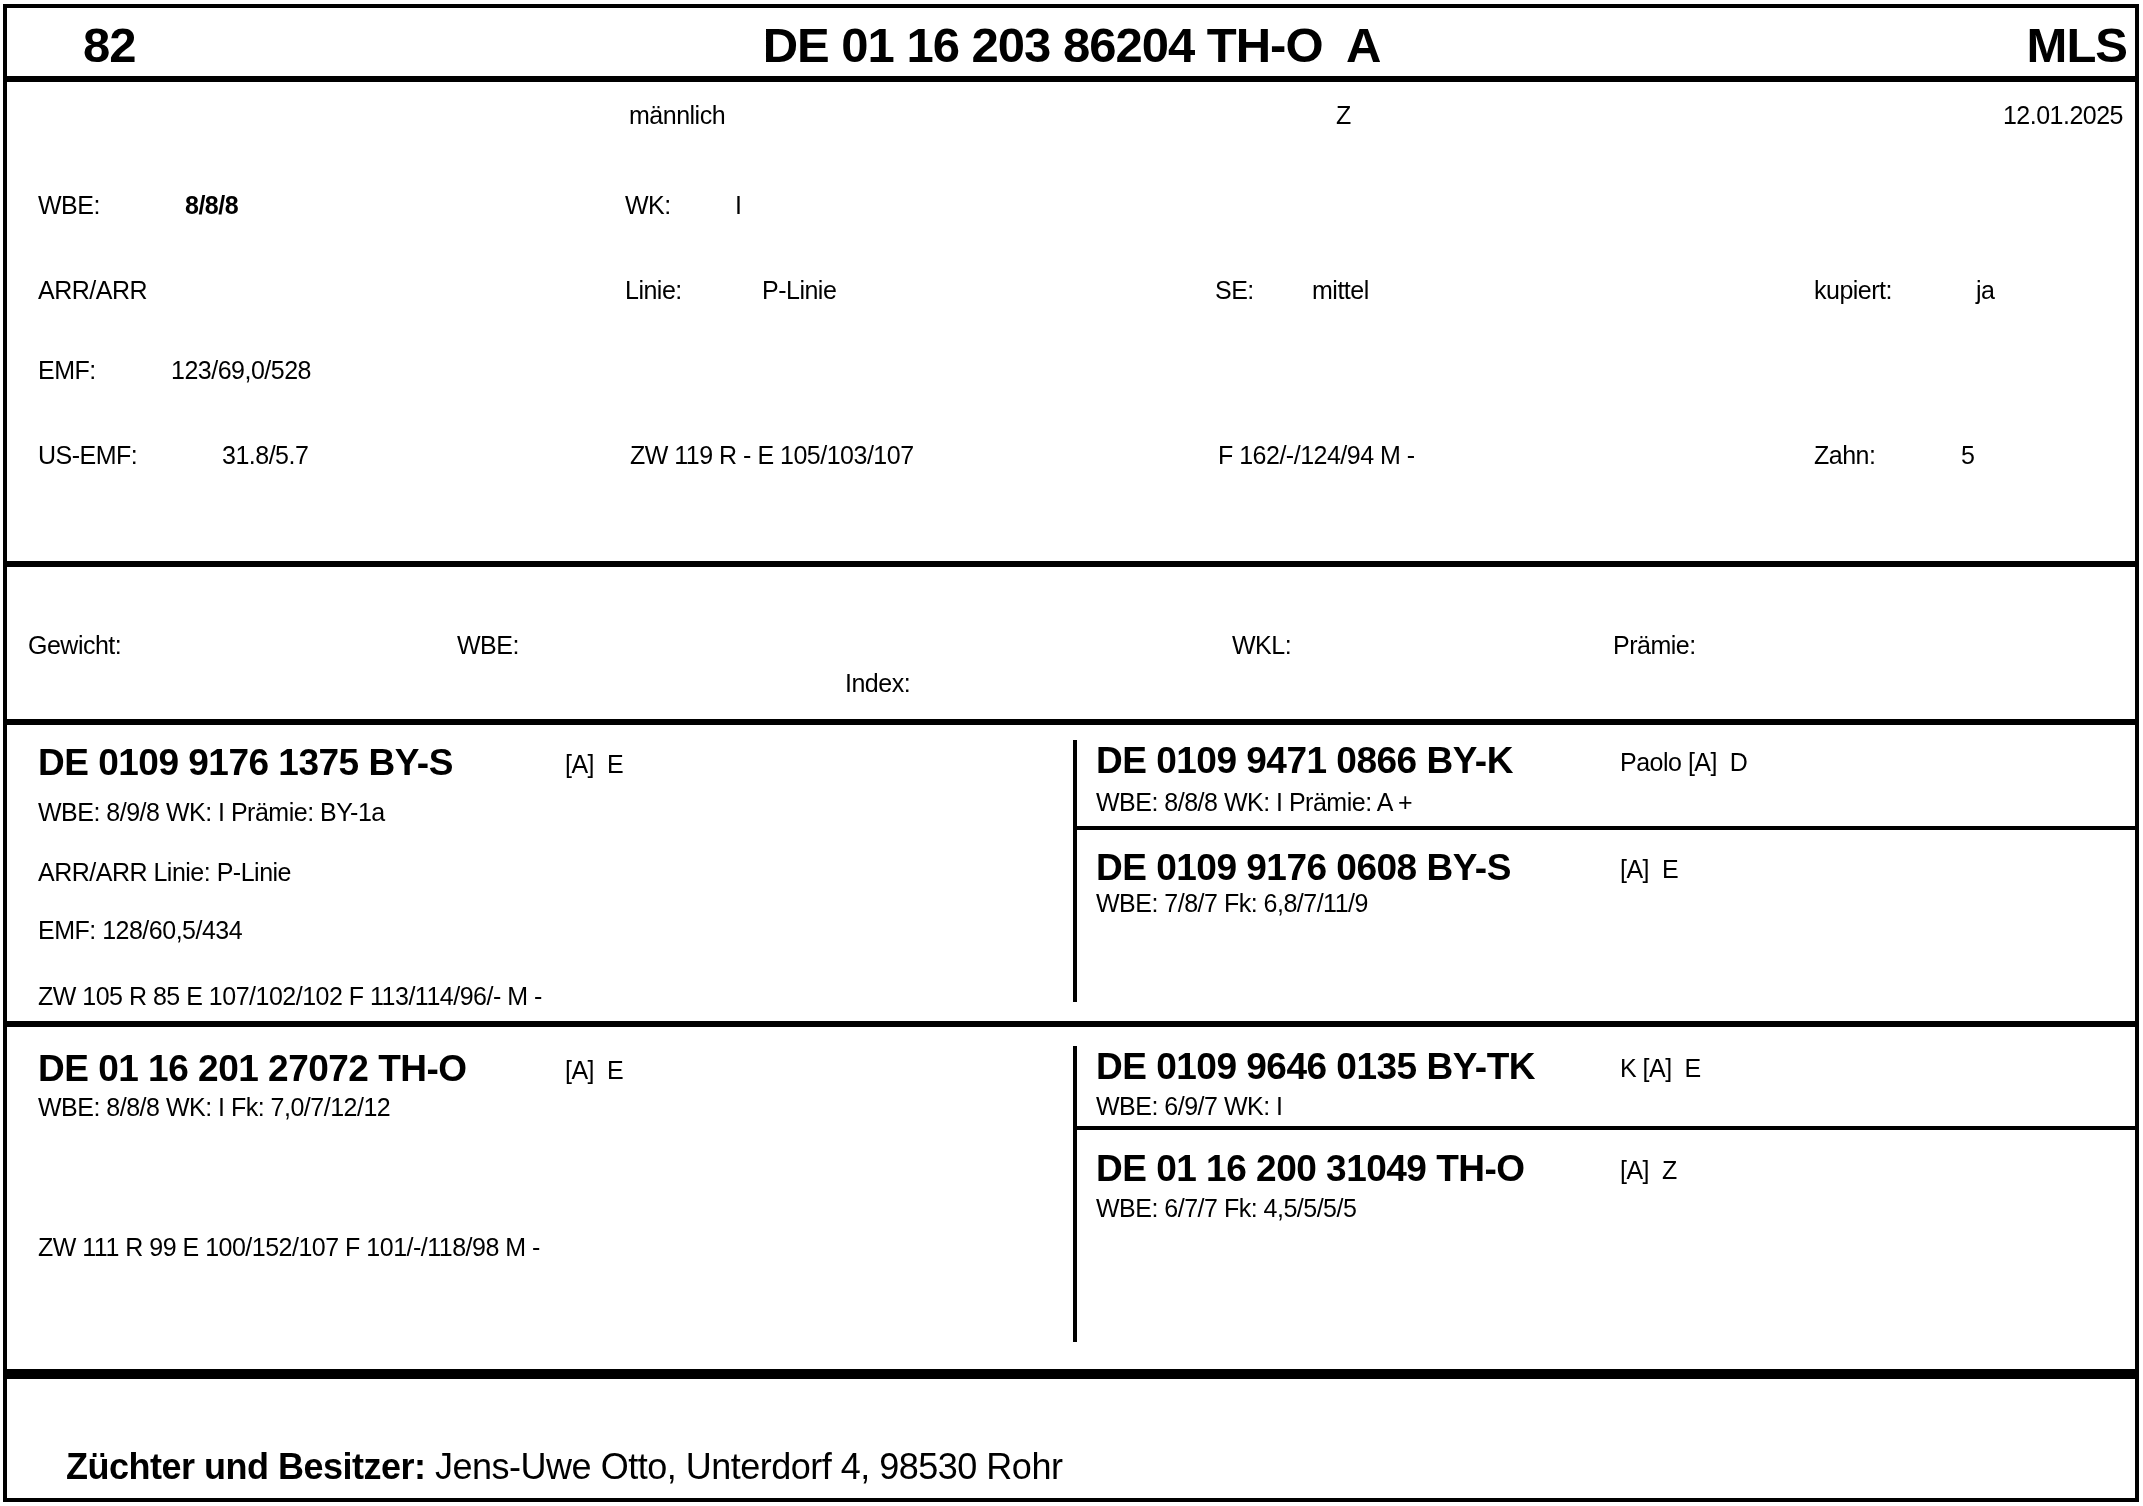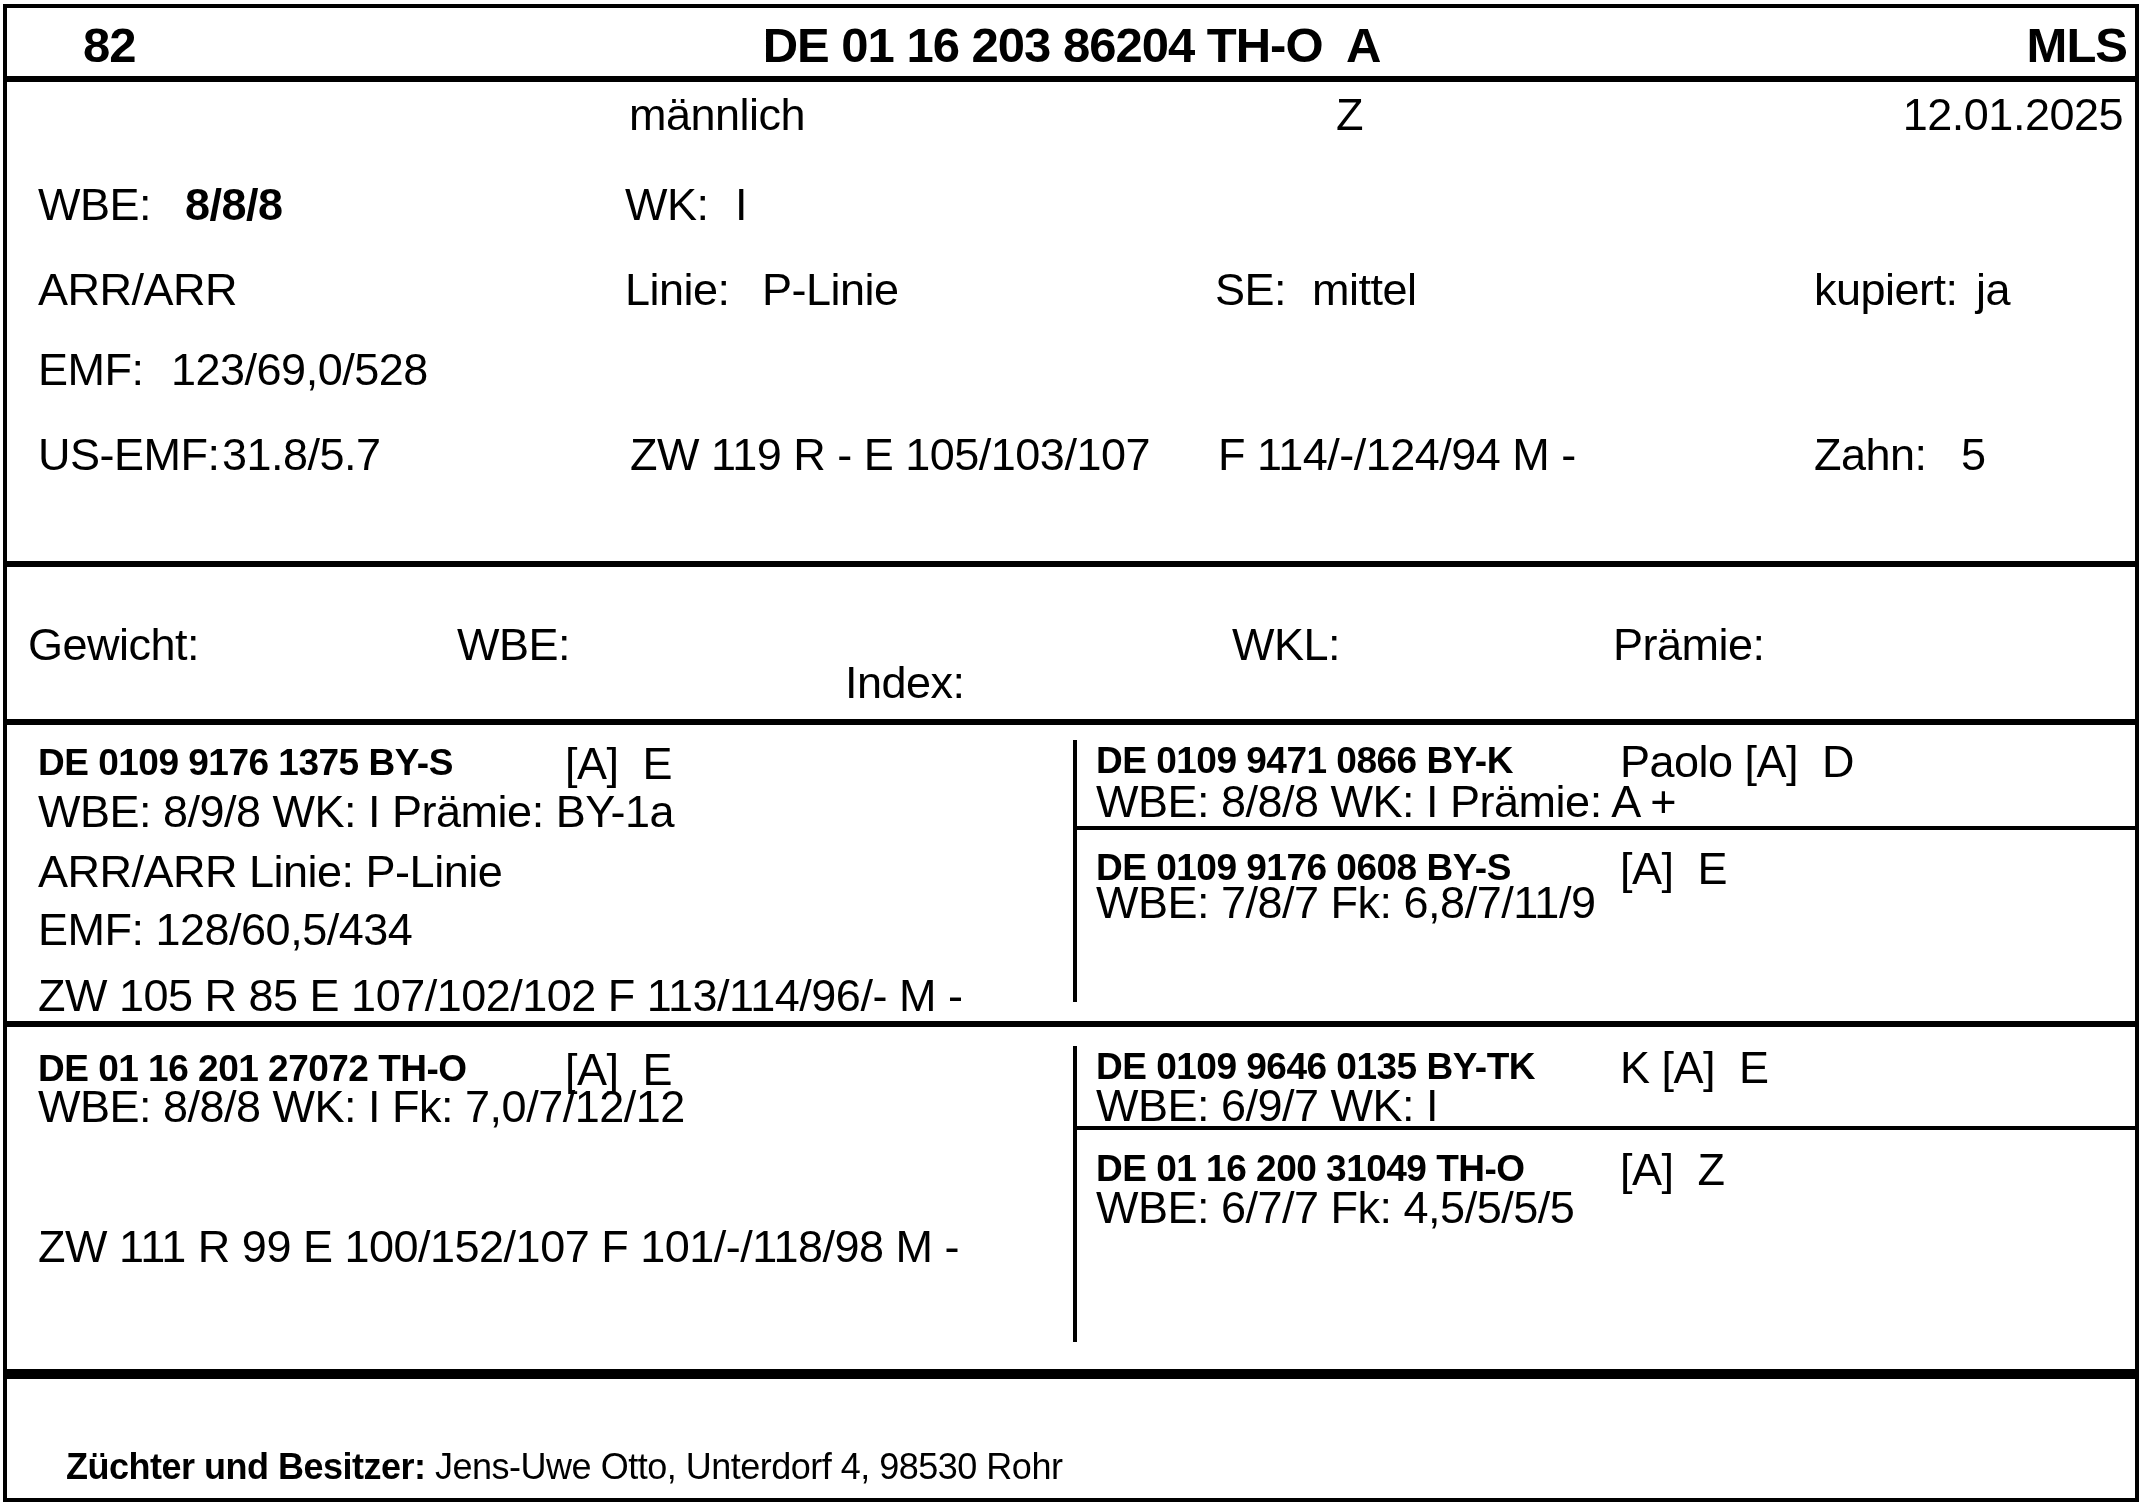--- a/index.html
+++ b/index.html
@@ -9,21 +9,21 @@
     background:#ffffff;
     font-family:"Liberation Sans","DejaVu Sans",sans-serif;
     color:#000000;
     overflow:hidden;
     letter-spacing:-0.5px;
   }
   .frame{position:absolute;left:3px;top:4px;right:4px;bottom:4px;border:4px solid #000;}
   .hr{position:absolute;left:4px;right:4px;background:#000;}
   .hr-sub{position:absolute;background:#000;}
   .vl{position:absolute;width:4px;background:#000;}
-  .t{position:absolute;font-size:45px;line-height:44px;white-space:pre;}
+  .t{position:absolute;font-size:25px;line-height:44px;white-space:pre;}
   .b{position:absolute;font-size:37px;line-height:46px;font-weight:bold;white-space:pre;}
   .h{position:absolute;font-size:49px;line-height:62px;font-weight:bold;white-space:pre;letter-spacing:-1px;}
   .center{left:0;right:0;text-align:center;}
   .footline{position:absolute;font-size:36px;line-height:46px;white-space:pre;}
   .footline .lbl{font-weight:bold;}
 </style>
 </head>
 <body>
 
 <div class="page">
@@ -52,21 +52,21 @@
   <span class="t" style="left:1312px;top:268px;">mittel</span>
   <span class="t" style="left:1814px;top:268px;">kupiert:</span>
   <span class="t" style="left:1976px;top:268px;">ja</span>
 
   <span class="t" style="left:38px;top:348px;">EMF:</span>
   <span class="t" style="left:171px;top:348px;">123/69,0/528</span>
 
   <span class="t" style="left:38px;top:433px;">US-EMF:</span>
   <span class="t" style="left:222px;top:433px;">31.8/5.7</span>
   <span class="t" style="left:630px;top:433px;">ZW 119 R - E 105/103/107</span>
-  <span class="t" style="left:1218px;top:433px;">F 114/-/124/94 M -</span>
+  <span class="t" style="left:1218px;top:433px;">F 162/-/124/94 M -</span>
   <span class="t" style="left:1814px;top:433px;">Zahn:</span>
   <span class="t" style="left:1961px;top:433px;">5</span>
 
   <div class="hr" style="top:561px;height:6px;"></div>
 
   <span class="t" style="left:28px;top:623px;">Gewicht:</span>
   <span class="t" style="left:457px;top:623px;">WBE:</span>
   <span class="t" style="left:845px;top:623px;margin-top:38px;">Index:</span>
   <span class="t" style="left:1232px;top:623px;">WKL:</span>
   <span class="t" style="left:1613px;top:623px;">Prämie:</span>

